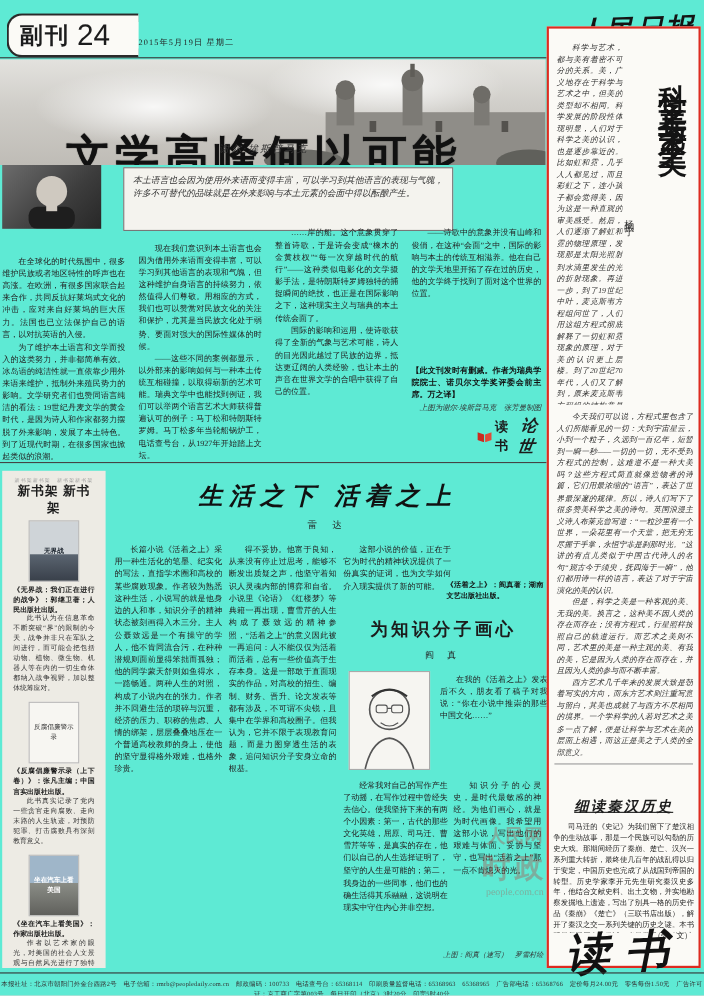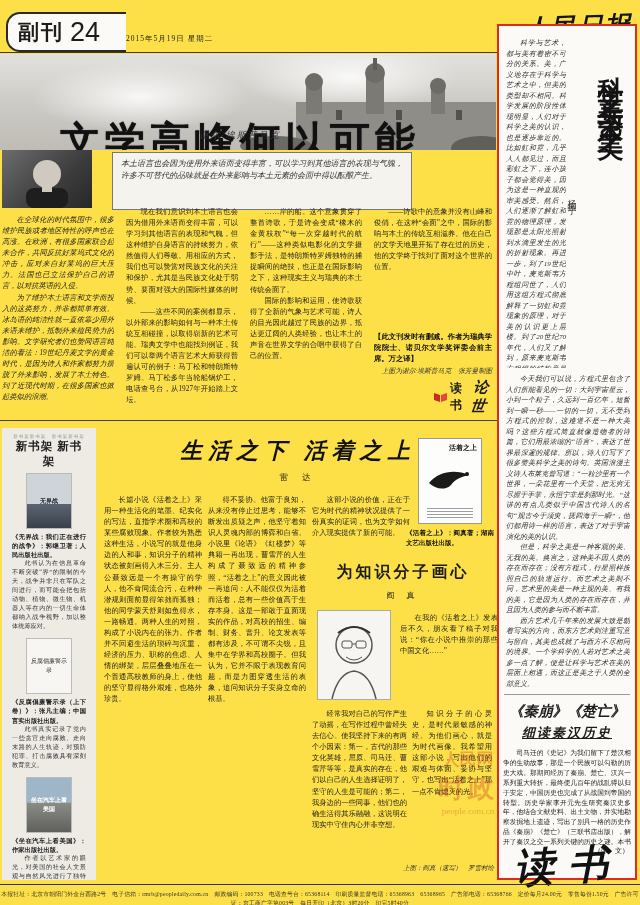--- a/index.html
+++ b/index.html
@@ -1,16 +1,16 @@
 <!DOCTYPE html>
 <html><head>
 <meta charset="utf-8">
 <style>
   html,body{margin:0;padding:0;background:#dcdcd8;}
-  .page{position:relative;width:640px;height:905px;margin:0 auto;background:#fde047;
+  .page{position:relative;width:640px;height:905px;margin:0 auto;background:#5eead4;
         font-family:"Liberation Serif","DejaVu Serif",serif;color:#1c1c1c;overflow:hidden;}
   
   .plaque{position:absolute;left:6px;top:12px;width:108px;height:36px;
           border:2px solid #2a2a2a;border-right:none;border-radius:14px 0 0 14px;
           display:flex;align-items:center;padding-left:10px;gap:6px;background:#fbfaf6;}
   .plaque .sec{font-size:21px;font-weight:700;letter-spacing:2px;}
   .plaque .num{font-size:27px;font-weight:400;font-family:"Liberation Sans",sans-serif;}
   .hdate{position:absolute;left:126px;top:34px;font-size:7.5px;color:#222;letter-spacing:1px;}
   .masthead{position:absolute;right:8px;top:10px;font-size:25px;font-weight:900;font-style:italic;
             letter-spacing:2px;transform:rotate(-2deg);color:#141414;font-family:"DejaVu Serif",serif;}
@@ -152,25 +152,25 @@
   <div class="portrait">
     <svg width="90" height="58" viewBox="0 0 90 58">
       <circle cx="45" cy="24" r="14" fill="#cfc9c0"></circle>
       <rect x="24" y="38" width="42" height="20" rx="8" fill="#1e1e1e"></rect>
       <rect x="40" y="34" width="10" height="8" fill="#cfc9c0"></rect>
     </svg>
   </div>
 
   <div class="introbox">本土语言也会因为使用外来语而变得丰富，可以学习到其他语言的表现与气魄，许多不可替代的品味就是在外来影响与本土元素的会面中得以酝酿产生。</div>
 
-  <div class="col" style="left:2px;top:214px;width:112px;height:202px;font-style:italic;">
+  <div class="col" style="left:2px;top:232px;width:112px;height:202px;">
       <p>在全球化的时代氛围中，很多维护民族或者地区特性的呼声也在高涨。在欧洲，有很多国家联合起来合作，共同反抗好莱坞式文化的冲击，应对来自好莱坞的巨大压力。法国也已立法保护自己的语言，以对抗英语的入侵。</p>
       <p>为了维护本土语言和文学而投入的这类努力，并非都简单有效。冰岛语的纯洁性就一直依靠少用外来语来维护，抵制外来殖民势力的影响。文学研究者们也赞同语言纯洁的看法：19世纪丹麦文学的黄金时代，是因为诗人和作家都努力摆脱了外来影响，发展了本土特色。到了近现代时期，在很多国家也掀起类似的浪潮。</p>
     </div>
-  <div class="col" style="left:126px;top:206px;width:112px;height:210px;">
+  <div class="col" style="left:126px;top:220px;width:112px;height:210px;">
       <p>现在我们意识到本土语言也会因为借用外来语而变得丰富，可以学习到其他语言的表现和气魄，但这种维护自身语言的持续努力，依然值得人们尊敬。用相应的方式，我们也可以赞赏对民族文化的关注和保护，尤其是当民族文化处于弱势、要面对强大的国际性媒体的时候。</p>
       <p>——这些不同的案例都显示，以外部来的影响如何与一种本土传统互相碰撞，以取得崭新的艺术可能。瑞典文学中也能找到例证，我们可以举两个语言艺术大师获得普遍认可的例子：马丁松和特朗斯特罗姆。马丁松多年当轮船锅炉工，电话查号台，从1927年开始踏上文坛。</p>
     </div>
   <div class="col" style="left:250px;top:206px;width:112px;height:210px;">
       <p>……岸的船。这个意象贯穿了整首诗歌，于是诗会变成“橡木的金黄枝杈”“每一次穿越时代的航行”——这种类似电影化的文学摄影手法，是特朗斯特罗姆独特的捕捉瞬间的绝技，也正是在国际影响之下，这种现实主义与瑞典的本土传统会面了。</p>
       <p>国际的影响和运用，使诗歌获得了全新的气象与艺术可能，诗人的目光因此越过了民族的边界，抵达更辽阔的人类经验，也让本土的声音在世界文学的合唱中获得了自己的位置。</p>
     </div>
   <div class="col" style="left:374px;top:206px;width:118px;height:124px;">
       <p>——诗歌中的意象并没有山峰和俊俏，在这种“会面”之中，国际的影响与本土的传统互相滋养。他在自己的文学天地里开拓了存在过的历史，他的文学终于找到了面对这个世界的位置。</p>
     </div>
@@ -215,28 +215,20 @@
   <div class="col" style="left:208px;top:494px;width:98px;height:384px;">
       <p>得不妥协。他富于良知，从来没有停止过思考，能够不断发出质疑之声，他坚守着知识人灵魂内部的博弈和自省。小说里《论语》《红楼梦》等典籍一再出现，曹雪芹的人生构成了聂致远的精神参照，“活着之上”的意义因此被一再追问：人不能仅仅为活着而活着，总有一些价值高于生存本身。这是一部敢于直面现实的作品，对高校的招生、编制、财务、晋升、论文发表等都有涉及，不可谓不尖锐，且集中在学界和高校圈子。但我认为，它并不限于表现教育问题，而是力图穿透生活的表象，追问知识分子安身立命的根基。</p>
     </div>
   <div class="col" style="left:104px;top:494px;width:98px;height:384px;">
       <p>长篇小说《活着之上》采用一种生活化的笔墨、纪实化的写法，直指学术圈和高校的某些腐败现象。作者较为熟悉这种生活，小说写的就是他身边的人和事，知识分子的精神状态被刻画得入木三分。主人公聂致远是一个有操守的学人，他不肯同流合污，在种种潜规则面前显得笨拙而孤独；他的同学蒙天舒则如鱼得水，一路畅通。两种人生的对照，构成了小说内在的张力。作者并不回避生活的琐碎与沉重，经济的压力、职称的焦虑、人情的绑架，层层叠叠地压在一个普通高校教师的身上，使他的坚守显得格外艰难，也格外珍贵。</p>
     </div>
   <div class="col" style="left:312px;top:494px;width:98px;height:62px;">
       <p>这部小说的价值，正在于它为时代的精神状况提供了一份真实的证词，也为文学如何介入现实提供了新的可能。</p>
     </div>
 
-  <div class="bookcover-life">
-    <span class="t">活着之上</span>
-    <svg width="50" height="30" viewBox="0 0 50 30">
-      <path d="M4 18 C14 6 30 4 44 10 C36 12 30 14 26 20 C20 26 10 24 4 18 Z" fill="#1a1a1a"></path>
-      <circle cx="42" cy="9" r="2" fill="#1a1a1a"></circle>
-    </svg>
-    <div class="lines"></div>
-  </div>
   <div class="lifecaption">《活着之上》：阎真著；湖南文艺出版社出版。</div>
 
   <div class="ptitle">为知识分子画心</div>
   <div class="pby">阎 真</div>
   <div class="sketch">
     <svg width="72" height="88" viewBox="0 0 72 88">
       <circle cx="36" cy="34" r="18" fill="none" stroke="#555" stroke-width="1.5"></circle>
       <rect x="24" y="30" width="10" height="7" rx="2" fill="none" stroke="#555"></rect>
       <rect x="38" y="30" width="10" height="7" rx="2" fill="none" stroke="#555"></rect>
       <line x1="34" y1="33" x2="38" y2="33" stroke="#555"></line>
@@ -261,21 +253,20 @@
     <div class="vauthor">杨振宁</div>
     <div class="sciA kai">
         <p>科学与艺术，都与美有着密不可分的关系。美，广义地存在于科学与艺术之中，但美的类型却不相同。科学发展的阶段性体现明显，人们对于科学之美的认识，也是逐步靠近的。比如虹和霓，几乎人人都见过，而且彩虹之下，连小孩子都会觉得美，因为这是一种直观的审美感受。然后，人们逐渐了解虹和霓的物理原理，发现那是太阳光照射到水滴里发生的光的折射现象。再进一步，到了19世纪中叶，麦克斯韦方程组问世了，人们用这组方程式彻底解释了一切虹和霓现象的原理，对于美的认识更上层楼。到了20世纪70年代，人们又了解到，原来麦克斯韦方程组的结构竟是如此准确而美妙。</p>
       </div>
     <div class="sciB kai">
         <p>今天我们可以说，方程式里包含了人们所能看见的一切：大到宇宙星云，小到一个粒子，久远到一百亿年，短暂到一瞬一秒——一切的一切，无不受到方程式的控制，这难道不是一种大美吗？这些方程式简直就像造物者的诗篇，它们用最浓缩的“语言”，表达了世界最深邃的规律。所以，诗人们写下了很多赞美科学之美的诗句。英国浪漫主义诗人布莱克曾写道：“一粒沙里有一个世界，一朵花里有一个天堂，把无穷无尽握于手掌，永恒宁非是刹那时光。”这讲的有点儿类似于中国古代诗人的名句“观古今于须臾，抚四海于一瞬”，他们都用诗一样的语言，表达了对于宇宙演化的美的认识。</p>
         <p>但是，科学之美是一种客观的美、无我的美。换言之，这种美不因人类的存在而存在；没有方程式，行星照样按照自己的轨道运行。而艺术之美则不同，艺术里的美是一种主观的美、有我的美，它是因为人类的存在而存在，并且因为人类的参与而不断丰富。</p>
         <p>西方艺术几千年来的发展大致是朝着写实的方向，而东方艺术则注重写意与留白，其美也成就了与西方不尽相同的境界。一个学科学的人若对艺术之美多一点了解，便是让科学与艺术在美的层面上相遇，而这正是美之于人类的全部意义。</p>
       </div>
     <div class="divider"></div>
-    <div class="htitle1">《秦崩》《楚亡》</div>
     <div class="htitle2">细读秦汉历史</div>
     <div class="hbody">
         <p>司马迁的《史记》为我们留下了楚汉相争的生动故事，那是一个民族可以勾勒的历史大戏。那期间经历了秦崩、楚亡、汉兴一系列重大转折，最终使几百年的战乱得以归于安定，中国历史也完成了从战国到帝国的转型。历史学家李开元先生研究秦汉史多年，他结合文献史料、出土文物，并实地勘察发掘地上遗迹，写出了别具一格的历史作品《秦崩》《楚亡》（三联书店出版），解开了秦汉之交一系列关键的历史之谜。本书既是复活历史的尝试，也是贯通古今的纪实文学，多线叙事展示了不同人物的面目，梳理了历史发展的内在动因，并且对史书记载进行了拨正与还原，丰富了读者对于历史的认知。</p>
       </div>
     <div class="hcredit">（张　文）</div>
     <div class="seal">读书</div>
   </div>
 
   <div class="wm">
     <div class="l1">人民网</div>

